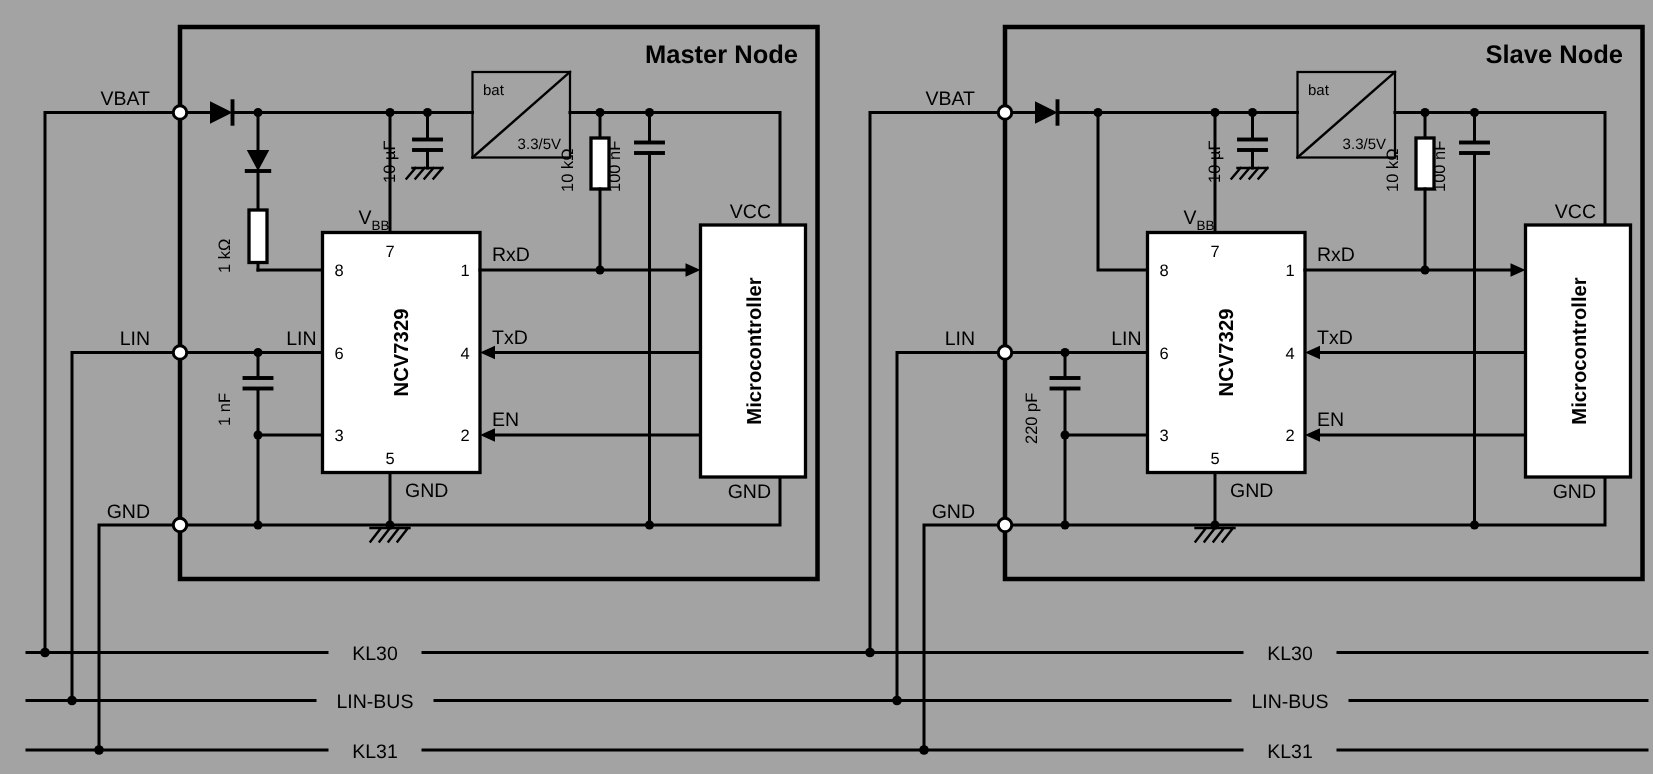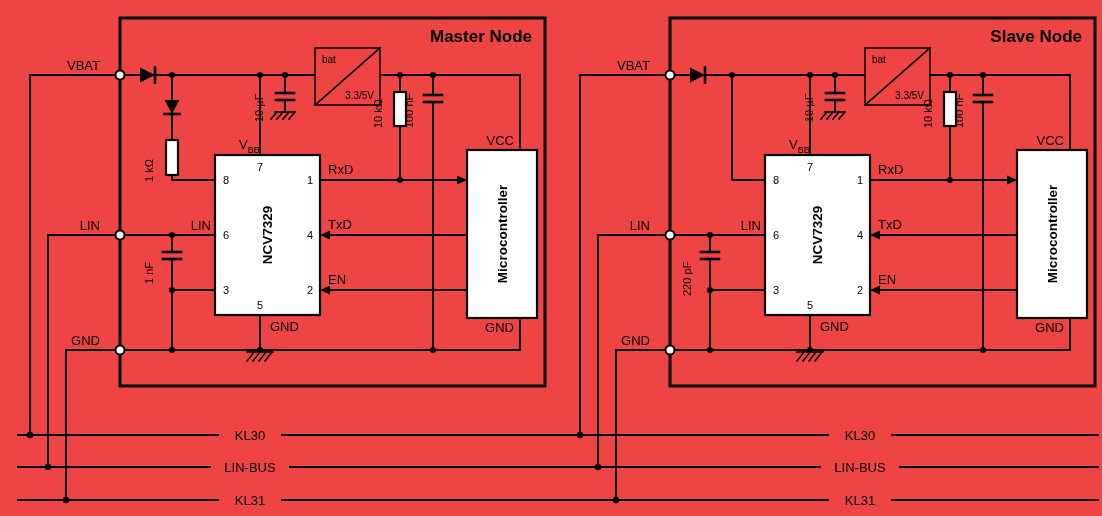--- a/index.html
+++ b/index.html
@@ -1,16 +1,16 @@
 <!DOCTYPE html>
 <html><head>
 <meta charset="utf-8">
 <style>
   html,body{margin:0;padding:0;background:#fff}
-  .page{width:1102px;height:516px;background:#ef4444;overflow:hidden}
+  .page{width:1102px;height:516px;background:#a3a3a3;overflow:hidden}
   svg{display:block}
   svg line, svg polyline, svg path{stroke:#000;stroke-width:2;fill:none;stroke-linecap:square}
   svg polygon{fill:#000;stroke:none}
   svg rect{stroke:#000;stroke-width:2.2;fill:none}
   rect.comp, rect.ic{fill:#fff}
   rect.nodebox{stroke-width:3}
   rect.reg{stroke-width:1.5}
   line.thick{stroke-width:2.6}
   line.thin, path.earth{stroke-width:1.6}
   svg text{font-family:"Liberation Sans",sans-serif;font-size:13px;fill:#000;stroke:none}

